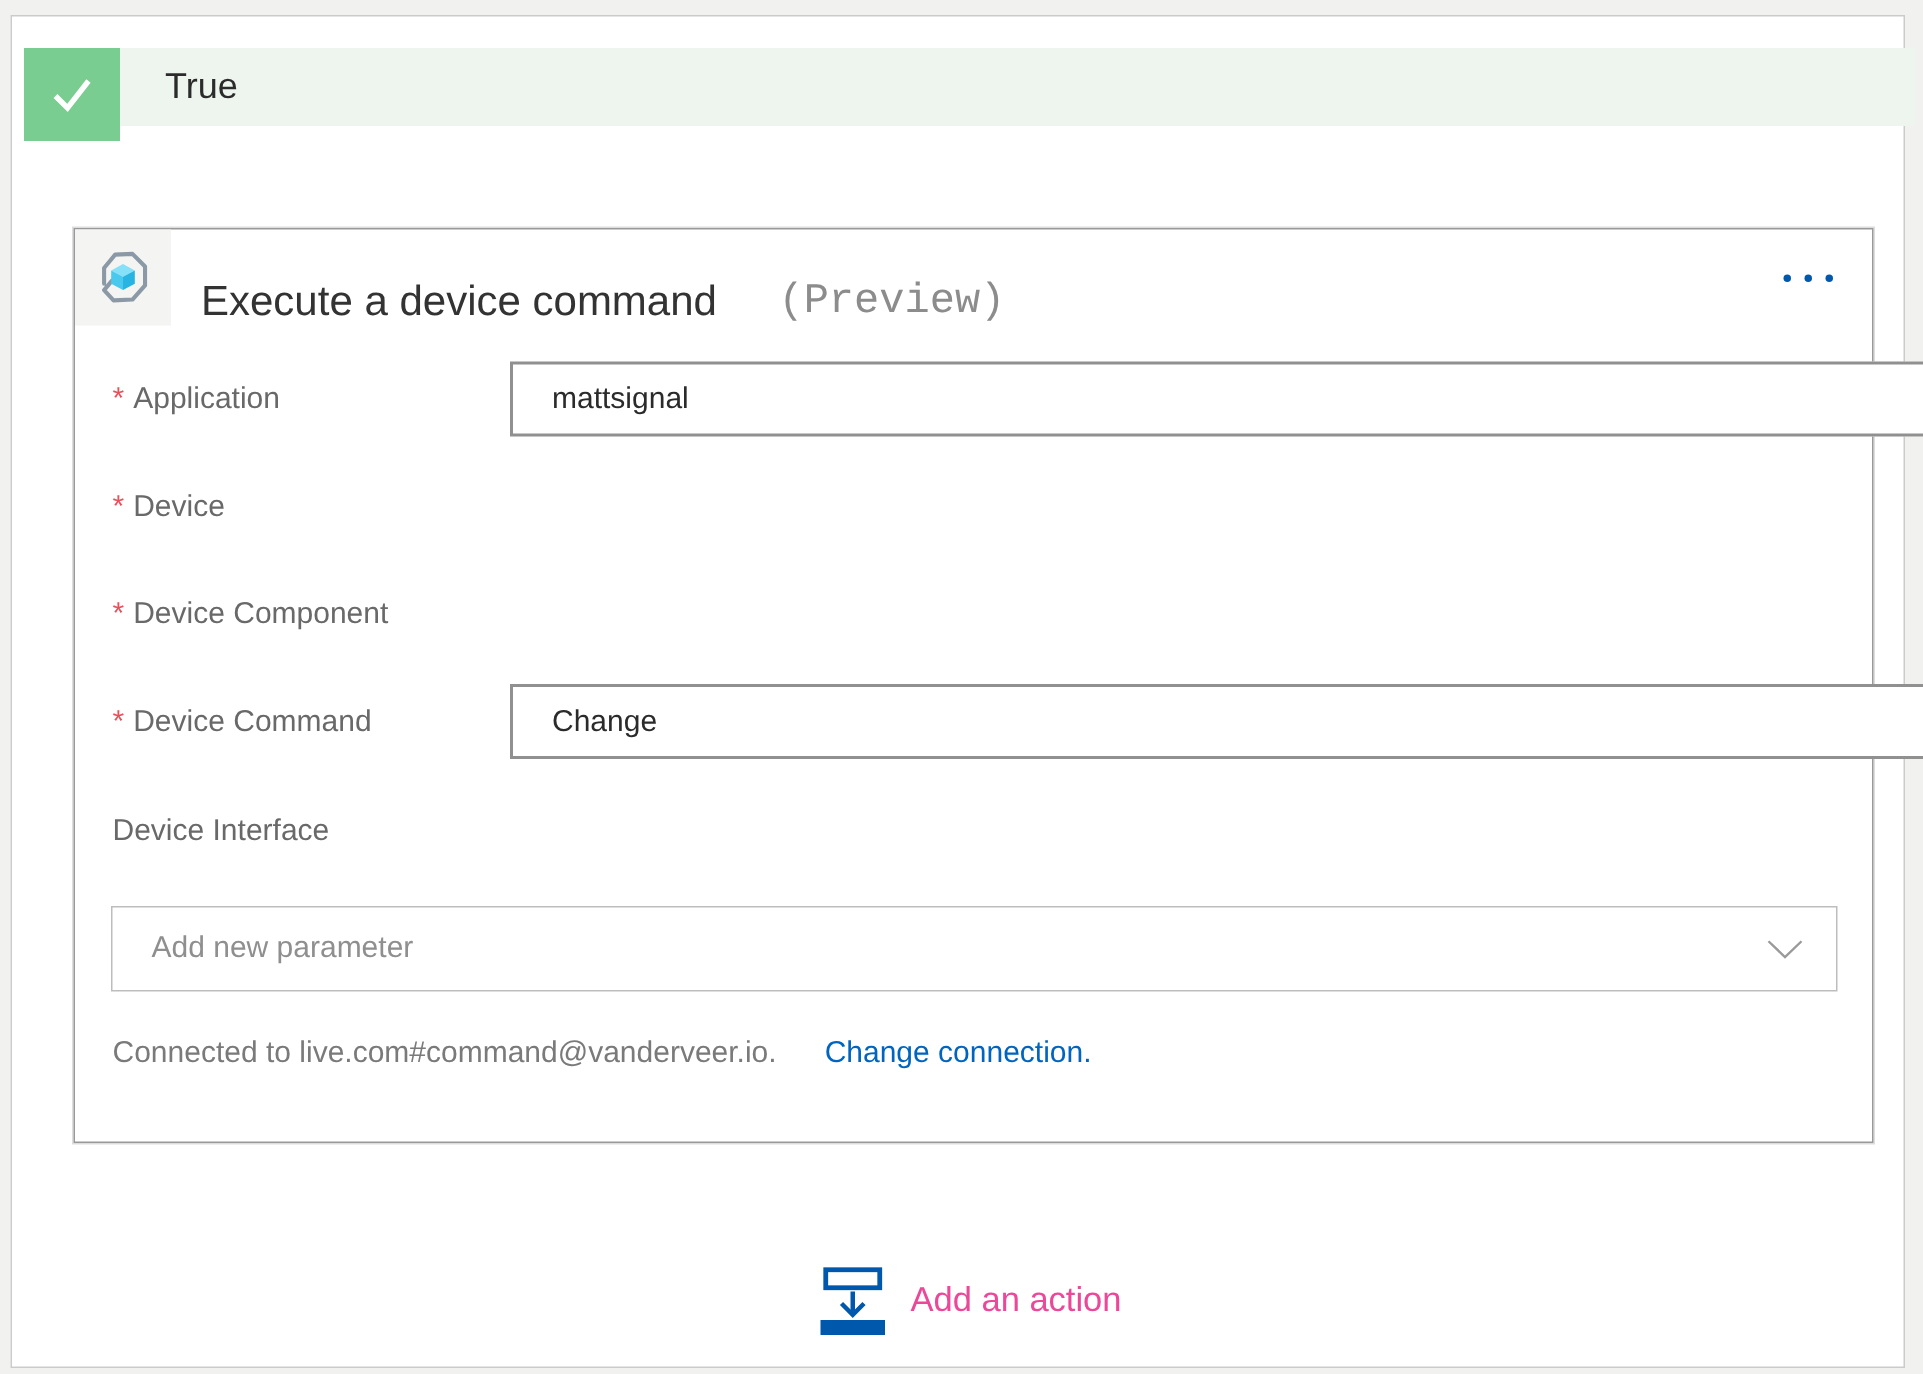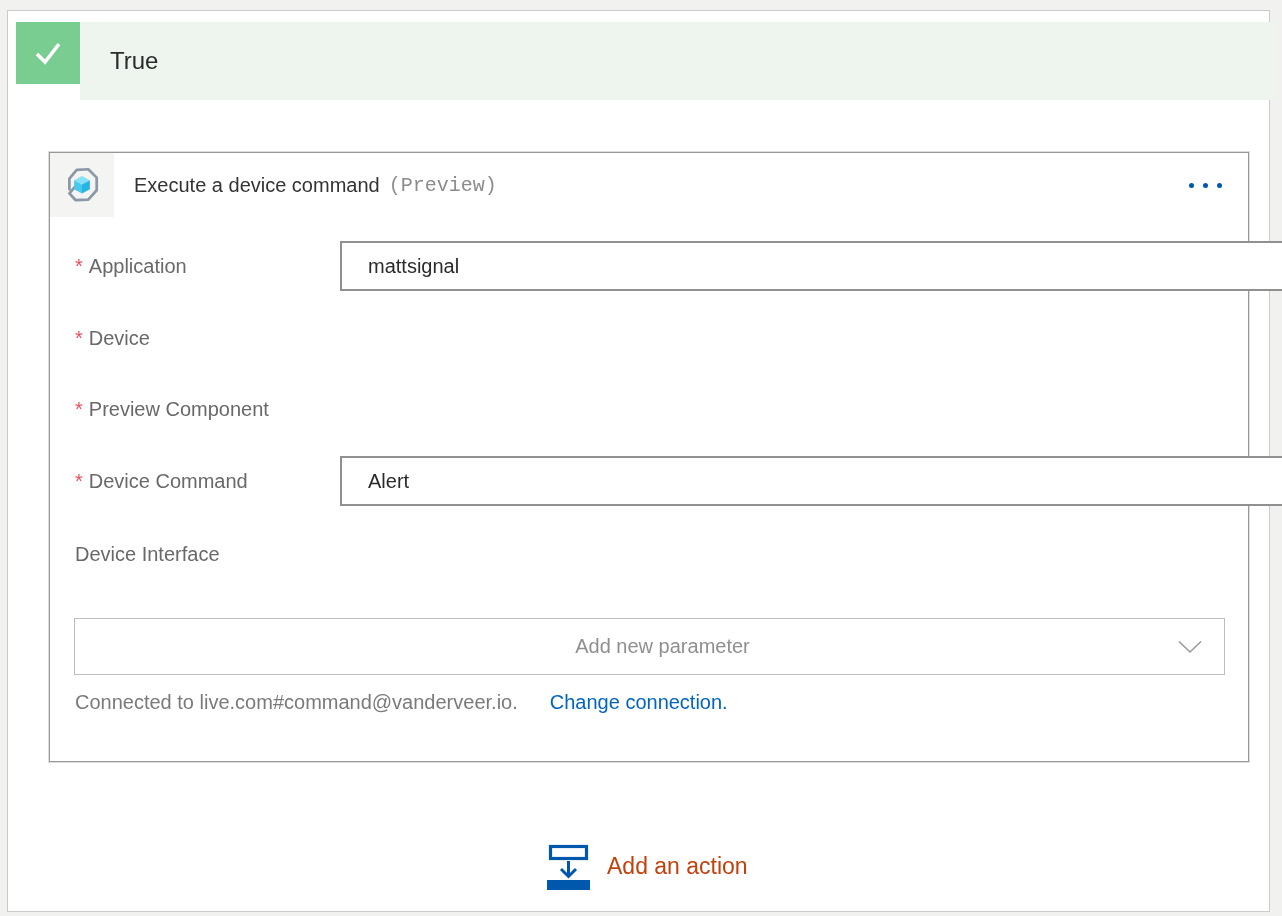--- a/index.html
+++ b/index.html
@@ -9,41 +9,41 @@
     font-family:"Liberation Sans","DejaVu Sans",sans-serif;
     position:relative;
     overflow:hidden;
     color:#2f2f2f;
   }
   .panel {
     position:absolute; left:7px; top:10px; width:1263px; height:902px;
     background:#ffffff; border:1px solid #cbcbcb;
   }
   
-  .branch-header { position:absolute; left:8px; top:11px; width:1261px; height:78px; display:flex; }
+  .branch-header { position:absolute; left:8px; top:21px; width:1261px; height:52px; display:flex; }
   .branch-check {
     width:64px; height:62px; background:#7acd90; flex:0 0 64px;
     display:flex; align-items:center; justify-content:center;
   }
   .branch-label-strip {
     flex:1; background:#edf5ee; display:flex; align-items:center; padding-left:30px;
   }
   .branch-label { font-size:24px; color:#2b2b2b; }
   
   .card {
     position:absolute; left:41px; top:141px; width:1200px; height:610px;
     background:#ffffff; border:1px solid #999999; box-shadow:0 0 0 1px #dddddd;
   }
   .card-icon-box {
     position:absolute; left:0; top:0; width:64px; height:64px; background:#f4f4f3;
     display:flex; align-items:center; justify-content:center;
   }
   .card-title {
-    position:absolute; left:84px; top:0; height:64px; display:flex; align-items:center;
-    font-size:20px; color:#333333; white-space:pre;
+    position:absolute; left:84px; top:0; height:64px; display:flex; align-items:flex-end;
+    font-size:28px; color:#333333; white-space:pre;gap:32px;
   }
   .card-title .preview { color:#8c8c8c; margin-left:9px;font-family:Liberation Mono, monospace; }
   .menu-dots {
     position:absolute; right:18px; top:0; height:64px; display:flex; align-items:center; gap:9px;
     cursor:pointer; padding:0 8px;
   }
   .menu-dots i { width:5px; height:5px; border-radius:50%; background:#0058ad; display:block; }
   
   .field-label {
     position:absolute; left:25px; width:260px; height:50px;
@@ -53,36 +53,36 @@
   .combo {
     position:absolute; left:290px; width:1038px; height:50px;
     border:2px solid #909090; background:#fff;
     display:flex; align-items:center; padding-left:26px; font-size:20px; color:#2b2b2b;
     cursor:pointer;
   }
   .combo .chev { position:absolute; right:16px; top:50%; transform:translateY(-50%); display:flex; }
   .r0 { top:88px; }  .r1 { top:160px; } .r2 { top:231px; } .r3 { top:303px; } .r4 { top:376px; }
   
   .add-param {
-    position:absolute; left:24px; top:465px; width:1151px; height:57px;
+    position:absolute; left:24px; top:451px; width:1151px; height:57px;
     border:1px solid #bdbdbd; display:flex; align-items:center; padding-left:26px;
-    font-size:20px; color:#8f8f8f; cursor:pointer;justify-content:center;
+    font-size:20px; color:#8f8f8f; cursor:pointer;
   }
   .add-param .chev { position:absolute; right:22px; top:50%; transform:translateY(-50%); display:flex; }
   
   .connection {
     position:absolute; left:25px; top:538px; font-size:20px; color:#7a7a7a; white-space:pre;
   }
   .connection a { color:#0065c1; text-decoration:none; margin-left:32px; cursor:pointer; }
   
   .add-action {
     position:absolute; left:538px; top:832px; display:flex; align-items:center; gap:16px;
     cursor:pointer;
   }
-  .add-action-label { font-size:23px; color:#c2410c; }
+  .add-action-label { font-size:23px; color:#ec4899; }
 </style>
 </head>
 <body>
 
 <div class="panel">
 
   <div class="branch-header">
     <div class="branch-check">
       <svg width="40" height="40" viewBox="0 0 40 40">
         <polyline points="9,21 17,29 31,11" fill="none" stroke="#ffffff" stroke-width="3.6"></polyline>
@@ -125,29 +125,29 @@
       </span>
     </div>
 
     <div class="field-label r1">
       <span class="req">*</span>
       <span>Device</span>
     </div>
 
     <div class="field-label r2">
       <span class="req">*</span>
-      <span>Preview Component</span>
+      <span>Device Component</span>
     </div>
 
     <div class="field-label r3">
       <span class="req">*</span>
       <span>Device Command</span>
     </div>
     <div class="combo r3">
-      <span>Alert</span>
+      <span>Change</span>
       <span class="chev">
         <svg width="27" height="15" viewBox="0 0 27 15">
             <polyline points="2,2 13.5,12.5 25,2" fill="none" stroke="#225a7f" stroke-width="3"></polyline>
           </svg>
       </span>
     </div>
 
     <div class="field-label r4">
       <span>Device Interface</span>
     </div>

